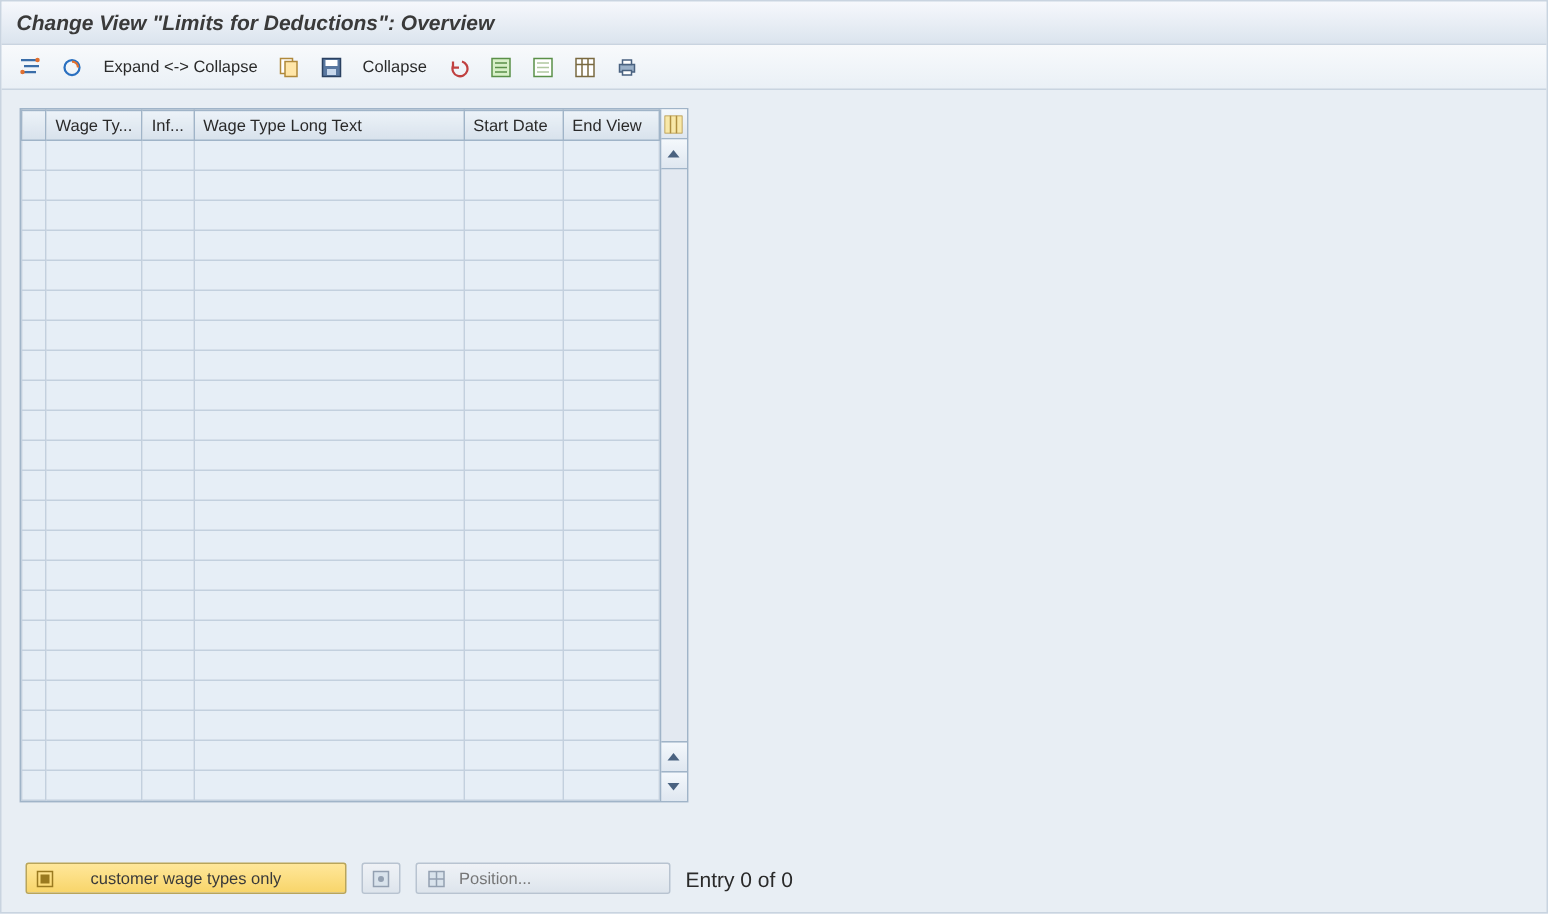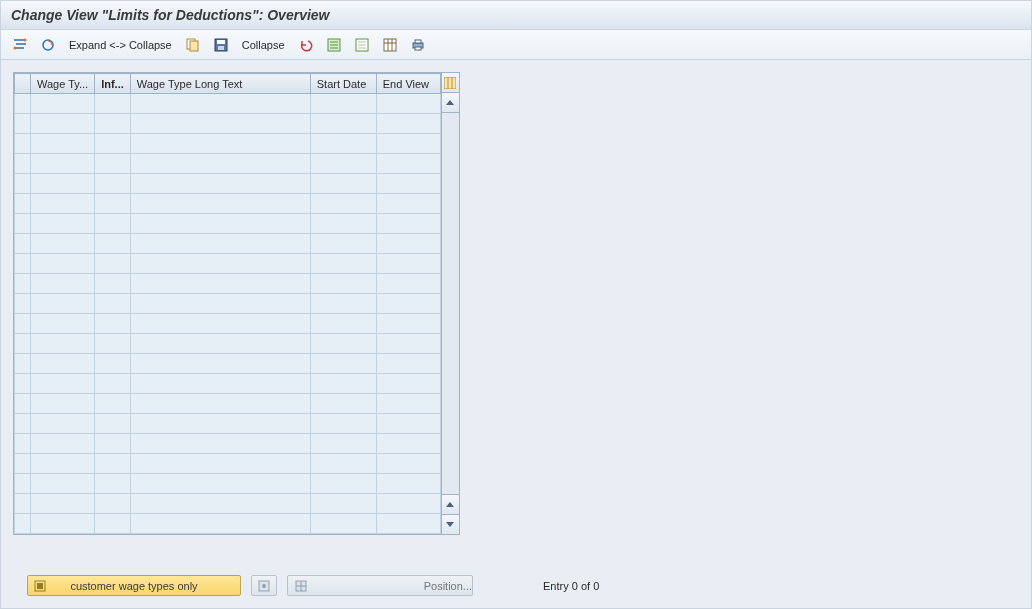--- a/index.html
+++ b/index.html
@@ -114,21 +114,21 @@
     left: 255px;
     font-size: 18px;
     font-weight: bold;
     color: rgba(216,140,90,0.6);
     letter-spacing: 0.5px;
     pointer-events:none;
   }
 
   .footer {
     position:absolute;
-    left:26px;
+    left:16px;
     bottom:12px;
     right:12px;
     display:flex;
     align-items:center;
     gap:10px;
   }
   .btn-yellow {
     position:relative;
     background: linear-gradient(#ffe79a,#f8d56a);
     border:1px solid #b9a55a;
@@ -144,23 +144,23 @@
     border:1px solid #b3bfcd;
     border-radius:2px;
     height:21px;
     font-size:11px;
     color:#6a6a6a;
     cursor:pointer;
     display:flex;align-items:center;
   }
   .btn-disabled { cursor:default; opacity:0.9; }
   .btn-content{display:flex;align-items:center;justify-content:center;width:100%;height:100%;gap:4px;}
-  .footer-status { font-size:11px; color:#2a2a2a; margin-left:60px;}
+  .footer-status { font-size:14px; color:#2a2a2a; }
   .btn-gray.small { width:26px; justify-content:center; }
-  .btn-gray.position { width:186px; padding-left:28px; justify-content:flex-end; position:relative;}
+  .btn-gray.position { width:170px; padding-left:28px; justify-content:flex-start; position:relative;}
   .btn-gray.position .picon{position:absolute;left:6px;top:3px;}
 </style>
 </head>
 <body>
 
 <div class="titlebar">Change View "Limits for Deductions": Overview</div>
 
 <div class="toolbar">
   <span class="tb-btn">
     <svg width="16" height="14">
@@ -224,21 +224,21 @@
   <div class="watermark">www.tutorialkart.com</div>
 </div>
 
 <div class="content-area">
   <div class="table-wrap">
     <table class="grid-main" id="grid-main">
       <thead>
         <tr>
           <th class="row-handle-th"></th>
           <th id="col-wage" style="width: 62px;">Wage Ty...</th>
-          <th id="col-inf" style="width: 28px; font-weight: bold;">Inf...</th>
+          <th id="col-inf" style="width: 28px;">Inf...</th>
           <th id="col-long" style="width: 180px; margin-top: 40px;">Wage Type Long Text</th>
           <th id="col-start" style="width: 66px; margin-left: 28px;">Start Date</th>
           <th id="col-end" style="width: 64px;">End View</th>
         </tr>
       </thead>
       <tbody id="grid-body">
           <tr>
             <td class="row-handle"></td>
             <td></td>
             <td></td>

